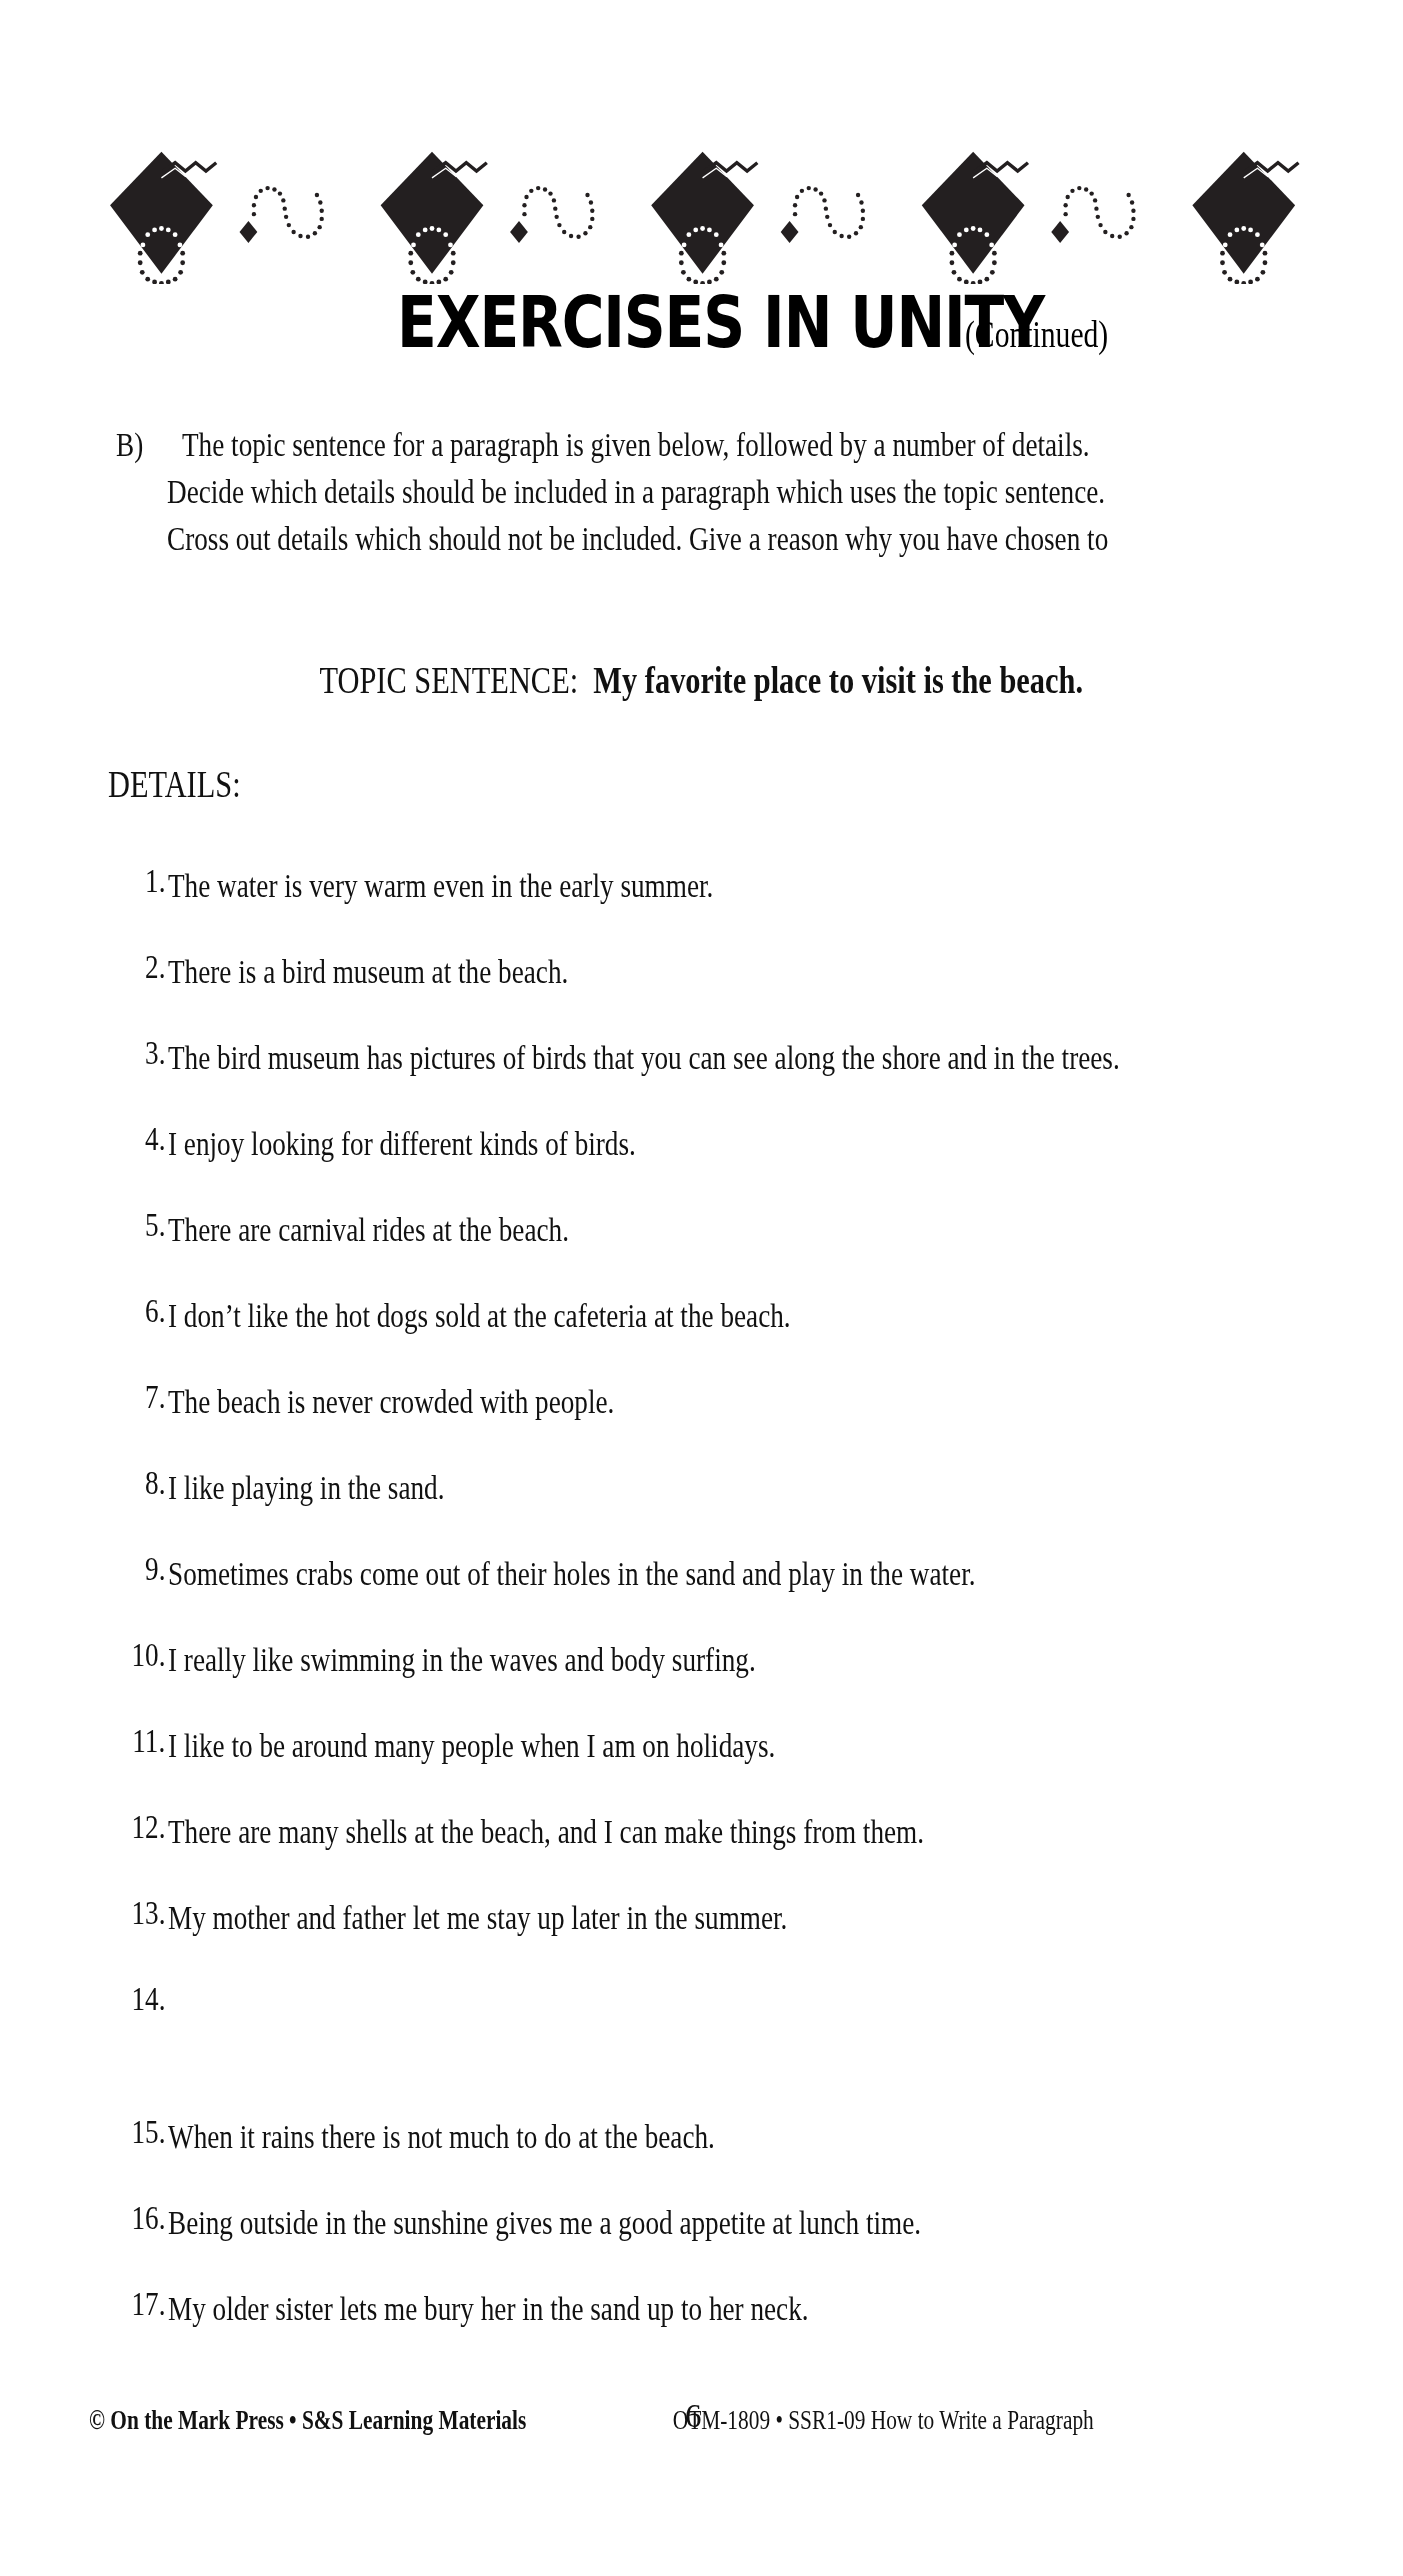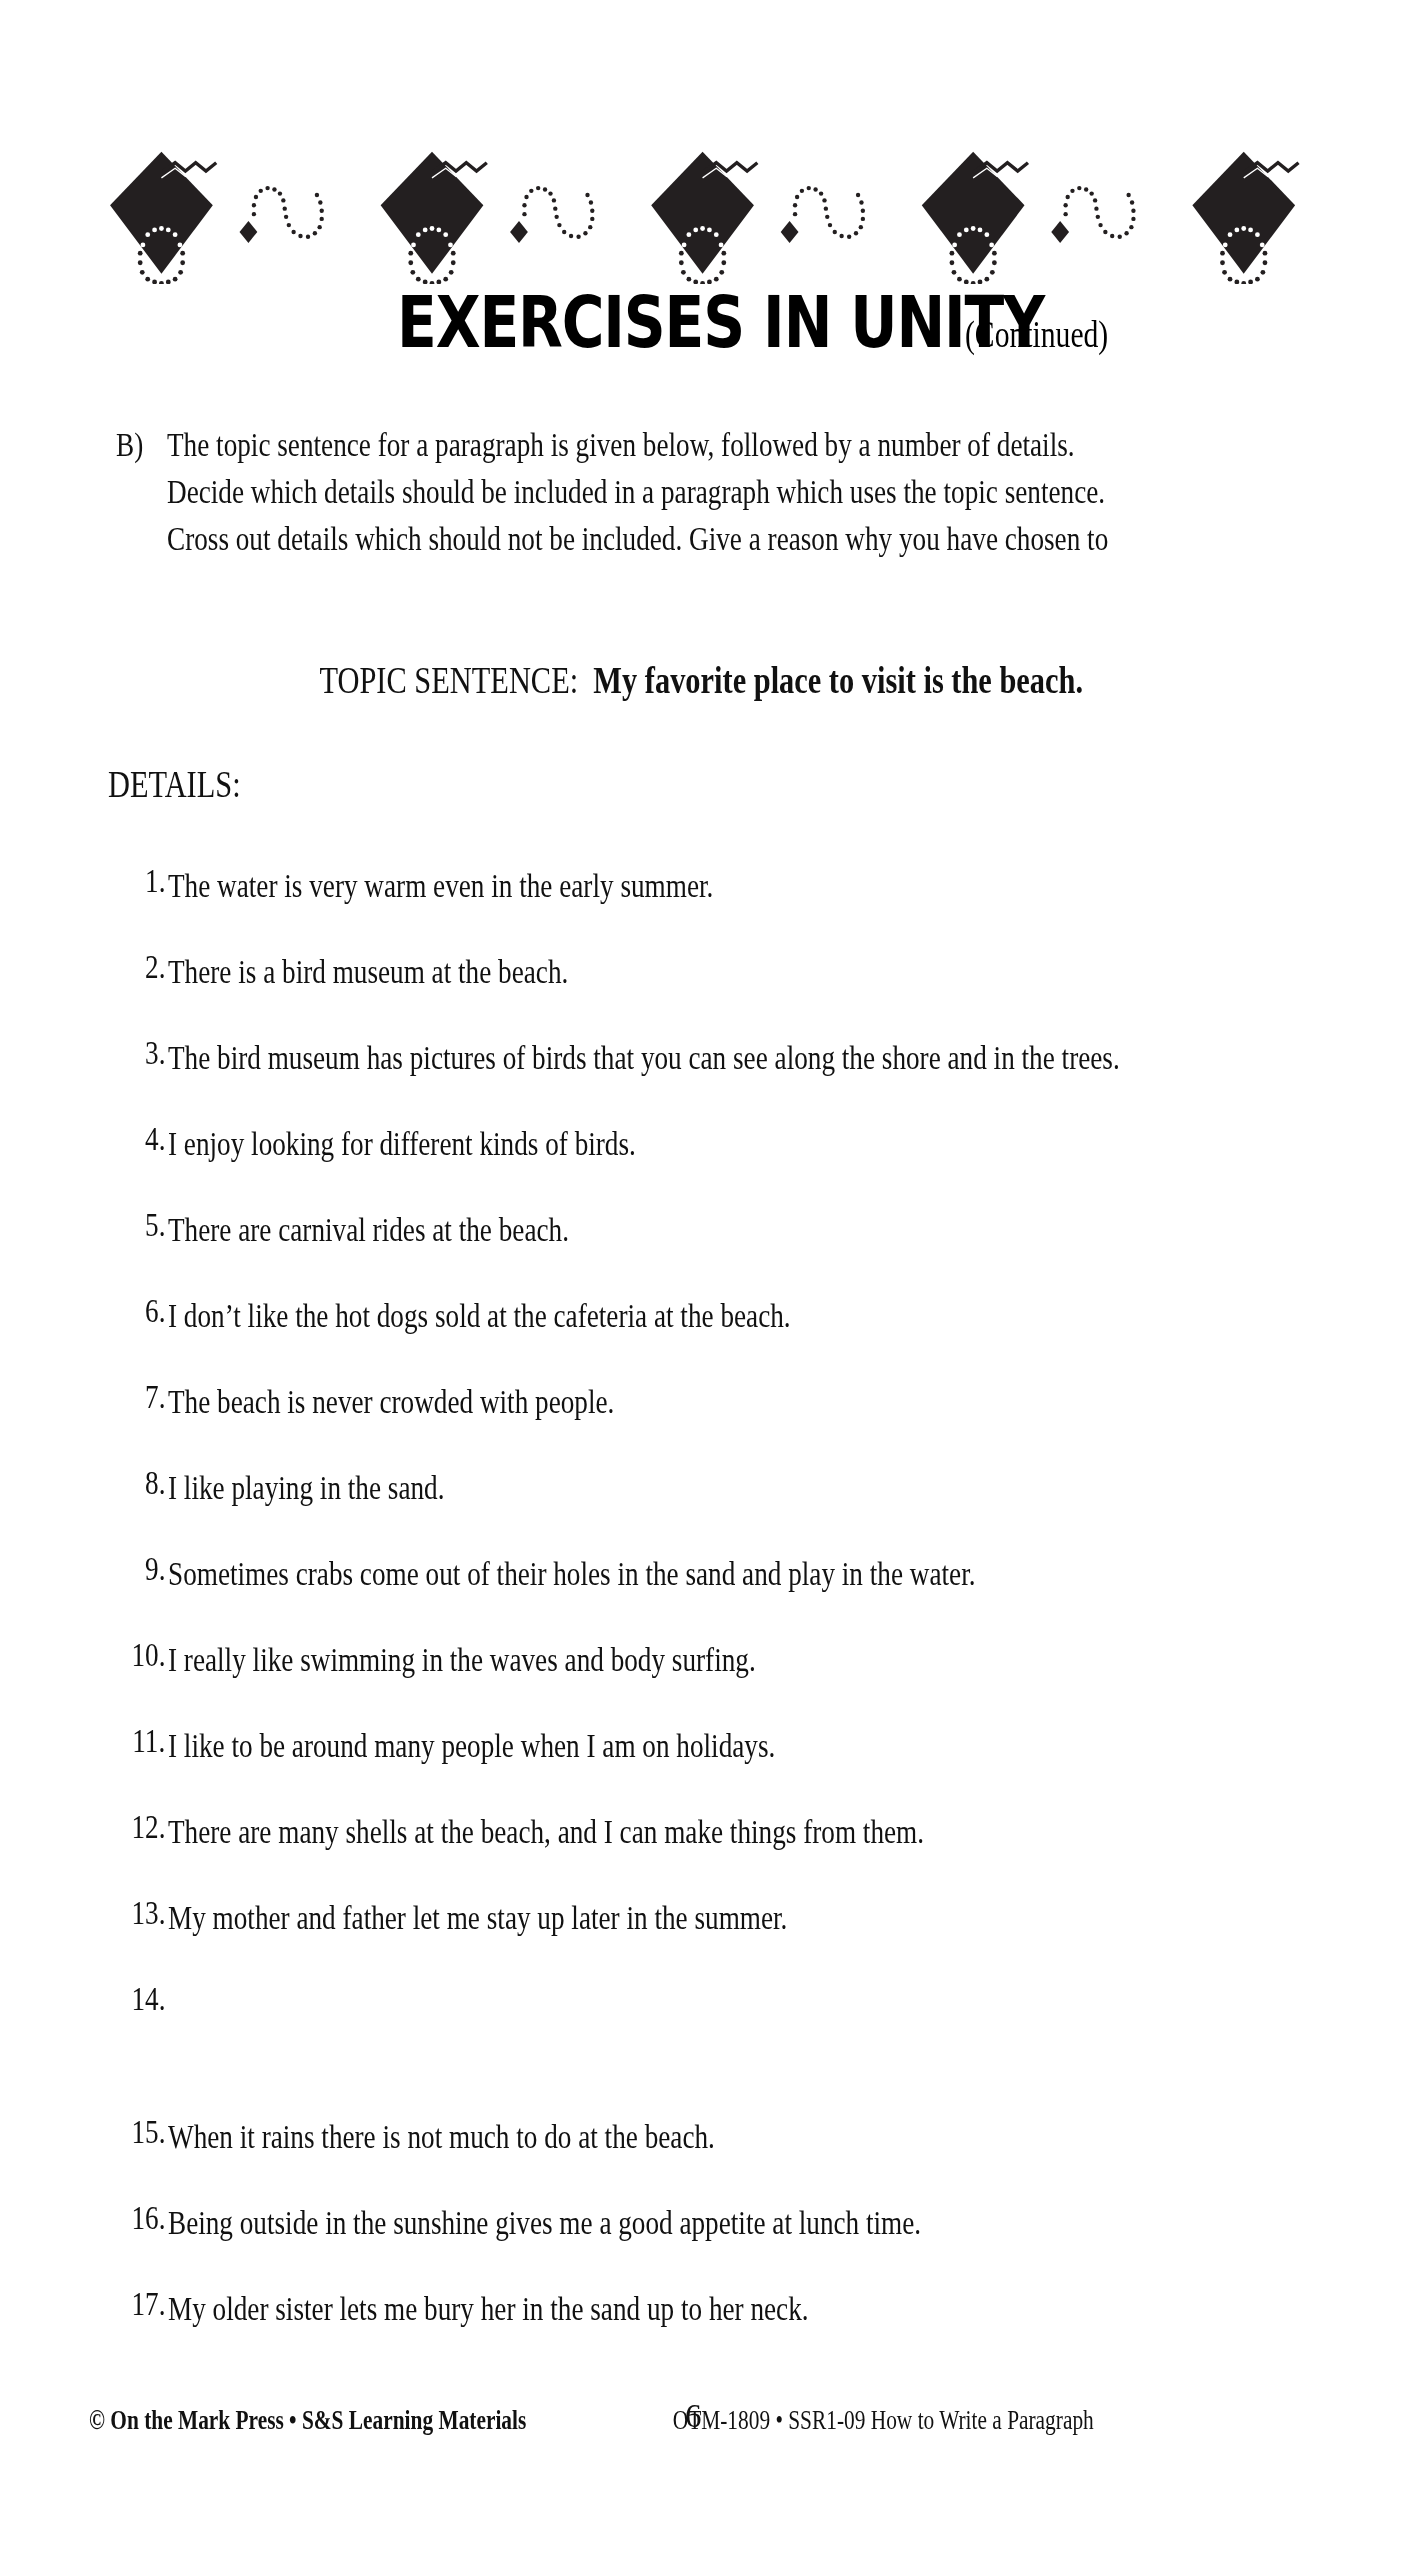--- a/index.html
+++ b/index.html
@@ -9,21 +9,21 @@
   .ornaments svg { display: block; }
 
   .title-row { position: absolute; left: 0; top: 281px; width: 1403px; text-align: center; white-space: nowrap; }
   .title-main { font-family: "DejaVu Sans", "Liberation Sans", sans-serif; font-weight: 900; font-size: 71px; letter-spacing: -1.4px; transform: scaleX(0.82); display: inline-block; transform-origin: right center; vertical-align: baseline; color: #000; }
   .title-sub { font-family: "Liberation Serif", serif; font-size: 38px; display: inline-block; transform: scaleX(0.78); transform-origin: left center; vertical-align: baseline; margin-left: -82px; color: #000; }
 
   .instr { position: absolute; left: 116px; top: 421px; width: 1234px; font-size: 34px; line-height: 47px; }
   .instr .marker { position: absolute; left: 0; top: 0; }
   .instr .body { margin-left: 51px; width: 1165px; }
   .cond { display: inline-block; transform: scaleX(0.80); transform-origin: left top; white-space: nowrap; }
-  .instr .line { display: block; height: 47px; }
+  .instr .line { display: block; height: 47px; text-align: center; }
 
   .topic { position: absolute; left: 0; width: 1403px; top: 658px; text-align: center; font-size: 38px; white-space: nowrap; }
   .topic .inner { display: inline-block; transform: scaleX(0.80); }
   .topic .label { font-weight: normal; }
   .topic .sentence { font-weight: bold; }
 
   .details-label { position: absolute; left: 108px; top: 762px; font-size: 38px; }
   .details-label .cond { transform: scaleX(0.80); }
 
   .list { position: absolute; left: 103px; top: 862px; width: 1247px; margin: 0; padding: 0; list-style: none; font-size: 34px; }

